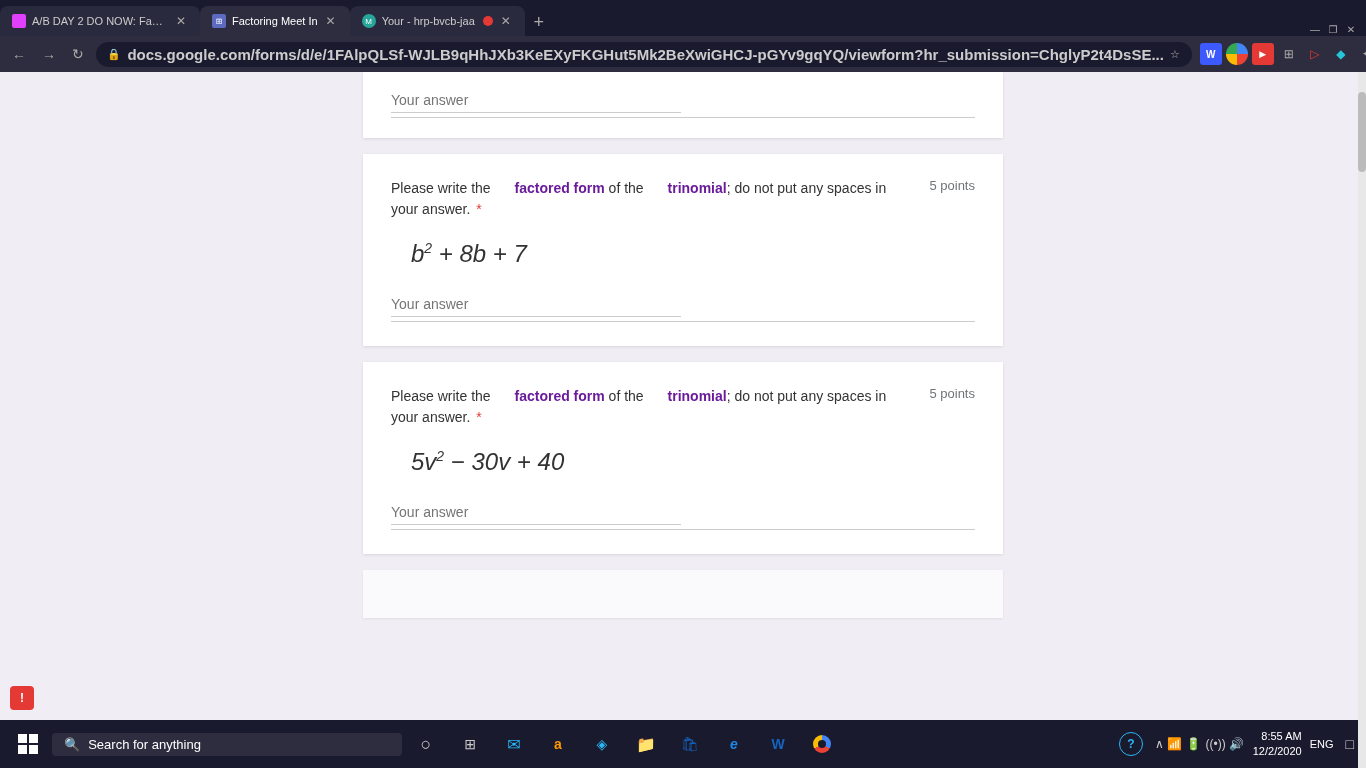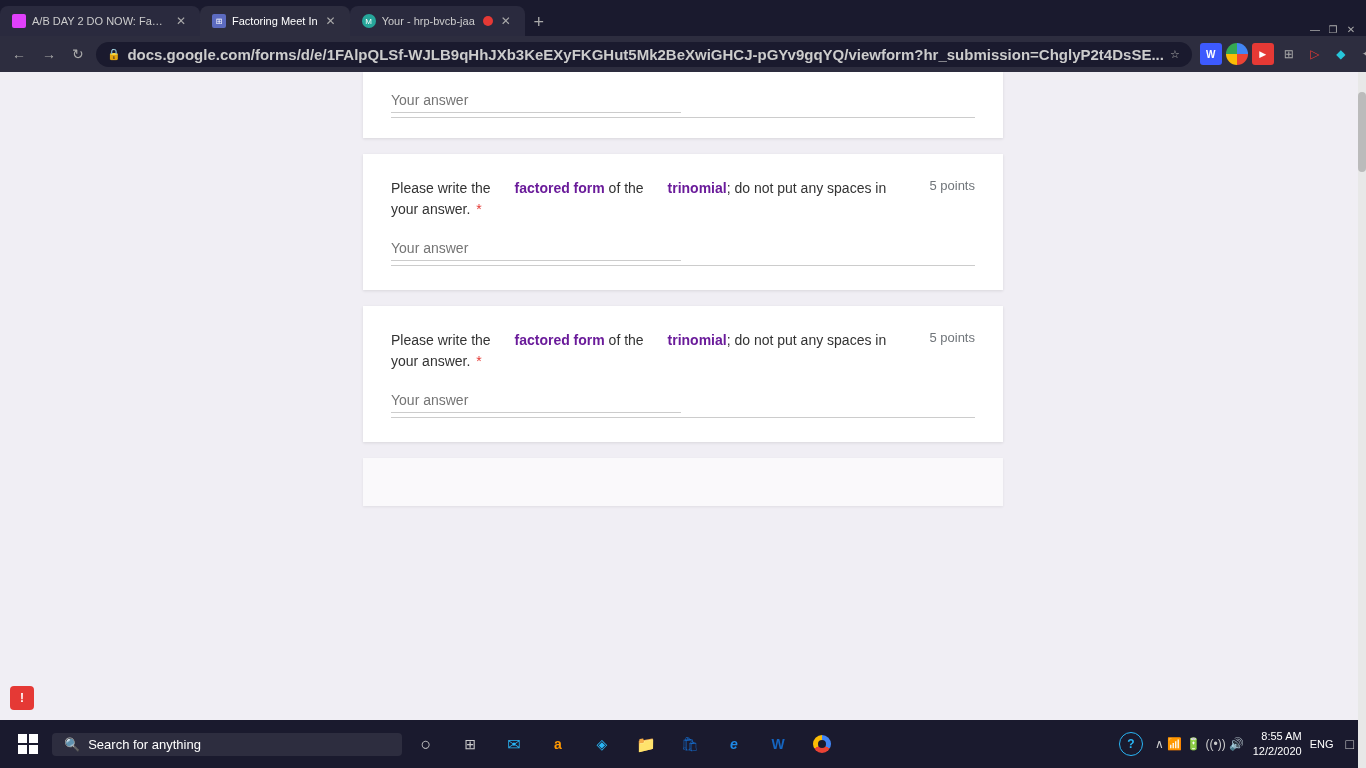--- a/index.html
+++ b/index.html
@@ -454,34 +454,40 @@
     </div>
 
     <div class="form-card">
       <div class="question-header">
         <div class="question-text">
           <span>Please write the </span><span class="highlight">factored form</span><span> of the </span><span class="highlight">trinomial</span><span>; do not put any spaces in<br>your answer.</span><span class="required-star"> *</span>
         </div>
         <span class="points-label">5 points</span>
       </div>
 
+      <div class="math-display">
+        <i><span>b</span><sup>2</sup><span> + 8b + 7</span></i>
+      </div>
 
       <div class="answer-input-container">
         <input type="text" class="answer-line" placeholder="Your answer" style="">
       </div>
     </div>
 
     <div class="form-card">
       <div class="question-header">
         <div class="question-text">
           <span>Please write the </span><span class="highlight">factored form</span><span> of the </span><span class="highlight">trinomial</span><span>; do not put any spaces in<br>your answer.</span><span class="required-star"> *</span>
         </div>
         <span class="points-label">5 points</span>
       </div>
 
+      <div class="math-display">
+        <i><span>5v</span><sup>2</sup><span> − 30v + 40</span></i>
+      </div>
 
       <div class="answer-input-container">
         <input type="text" class="answer-line" placeholder="Your answer" style="">
       </div>
     </div>
 
     <div class="form-card" style="height: 40px; overflow: hidden; opacity: 0.7;">
     </div>
 
   </div>

